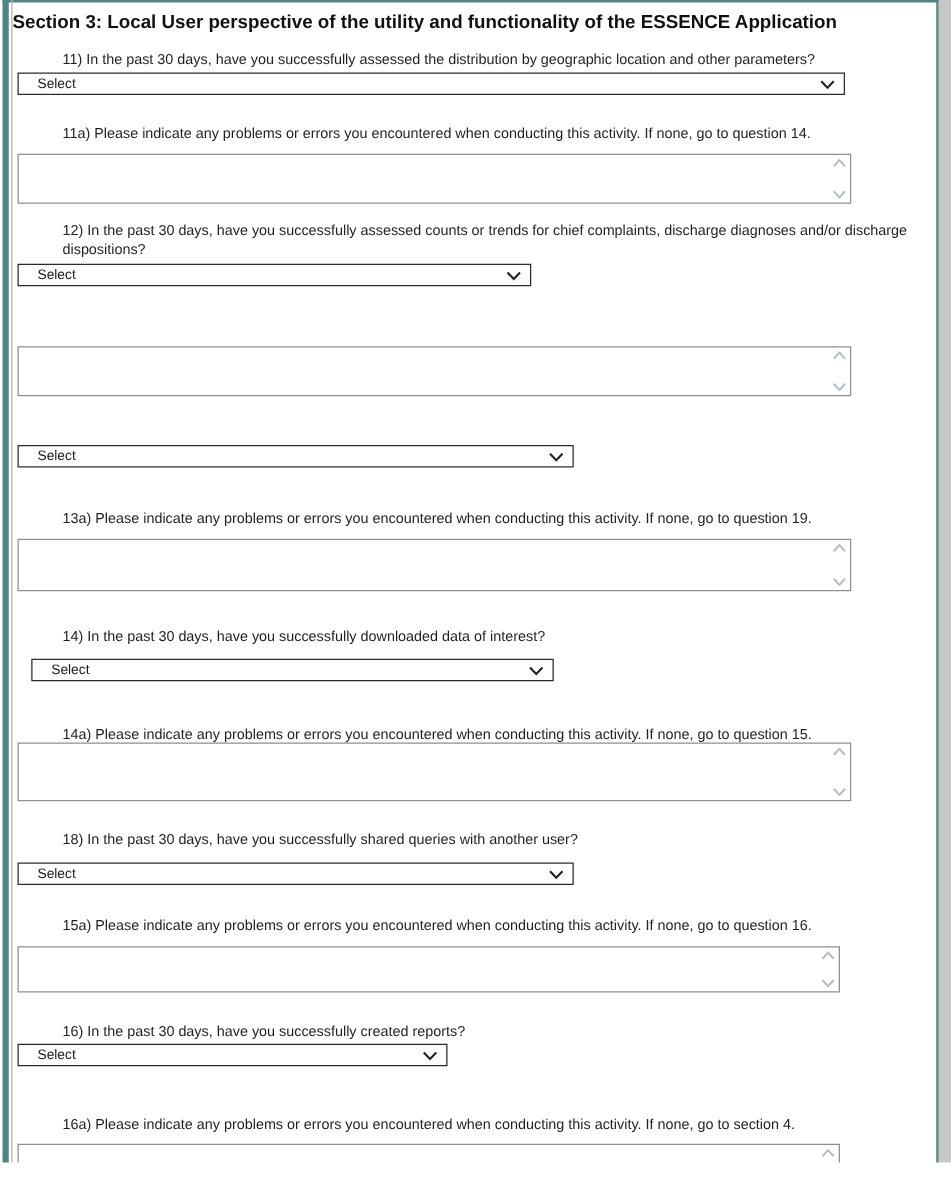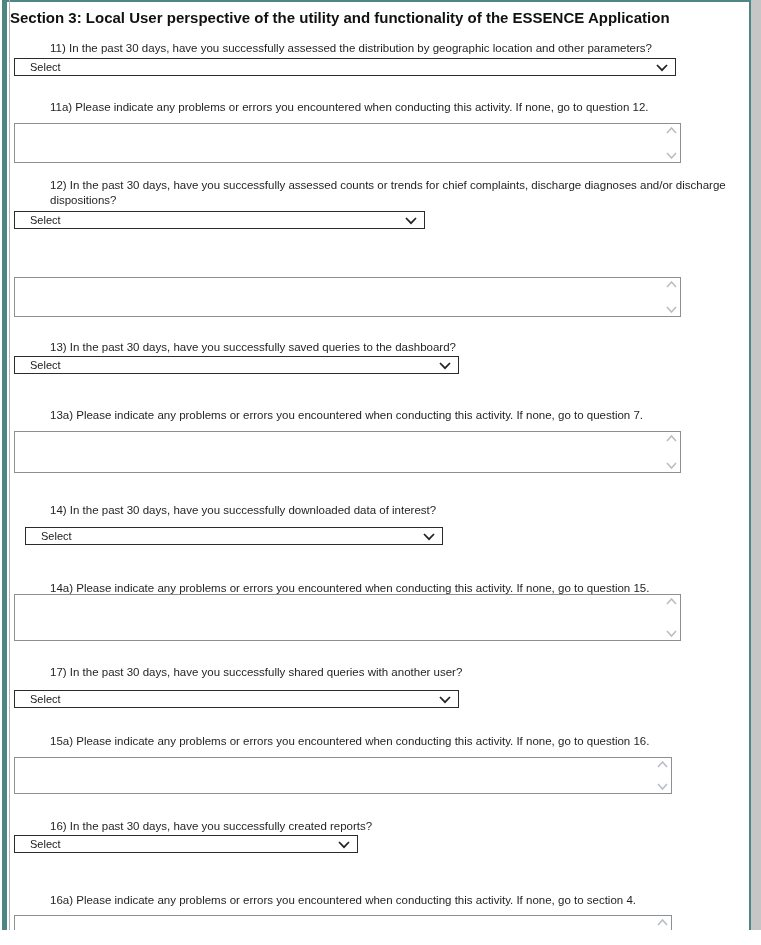--- a/index.html
+++ b/index.html
@@ -68,21 +68,21 @@
   <div class="title">Section 3: Local User perspective of the utility and functionality of the ESSENCE Application</div>
 
   <div class="qlabel b-q11">11) In the past 30 days, have you successfully assessed the distribution by geographic location and other parameters?</div>
   <div class="sel s-q11">
     <span>Select</span>
     <svg class="chev" width="12" height="8" viewBox="0 0 12 8">
         <path d="M1 1 L6 6.2 L11 1" stroke="#222" stroke-width="1.7" fill="none"></path>
       </svg>
   </div>
 
-  <div class="qlabel b-q11a">11a) Please indicate any problems or errors you encountered when conducting this activity. If none, go to question 12.</div>
+  <div class="qlabel b-q11a">11a) Please indicate any problems or errors you encountered when conducting this activity. If none, go to question 14.</div>
   <div class="ta t-q11a">
     <textarea style=""></textarea>
     <svg class="up" width="11" height="7" viewBox="0 0 11 7">
         <path d="M1 6 L5.5 1 L10 6" stroke="#b8bec6" stroke-width="1.6" fill="none"></path>
       </svg>
     <svg class="down" width="11" height="7" viewBox="0 0 11 7">
         <path d="M1 1 L5.5 6 L10 1" stroke="#b8bec6" stroke-width="1.6" fill="none"></path>
       </svg>
   </div>
 
@@ -97,29 +97,28 @@
   <div class="ta t-q12a">
     <textarea style=""></textarea>
     <svg class="up" width="11" height="7" viewBox="0 0 11 7">
         <path d="M1 6 L5.5 1 L10 6" stroke="#b8bec6" stroke-width="1.6" fill="none"></path>
       </svg>
     <svg class="down" width="11" height="7" viewBox="0 0 11 7">
         <path d="M1 1 L5.5 6 L10 1" stroke="#b8bec6" stroke-width="1.6" fill="none"></path>
       </svg>
   </div>
 
-  <div class="qlabel b-q13">13) In the past 30 days, have you successfully saved queries to the dashboard?</div>
   <div class="sel s-q13">
     <span>Select</span>
     <svg class="chev" width="12" height="8" viewBox="0 0 12 8">
         <path d="M1 1 L6 6.2 L11 1" stroke="#222" stroke-width="1.7" fill="none"></path>
       </svg>
   </div>
 
-  <div class="qlabel b-q13a">13a) Please indicate any problems or errors you encountered when conducting this activity. If none, go to question 7.</div>
+  <div class="qlabel b-q13a">13a) Please indicate any problems or errors you encountered when conducting this activity. If none, go to question 19.</div>
   <div class="ta t-q13a">
     <textarea style=""></textarea>
     <svg class="up" width="11" height="7" viewBox="0 0 11 7">
         <path d="M1 6 L5.5 1 L10 6" stroke="#b8bec6" stroke-width="1.6" fill="none"></path>
       </svg>
     <svg class="down" width="11" height="7" viewBox="0 0 11 7">
         <path d="M1 1 L5.5 6 L10 1" stroke="#b8bec6" stroke-width="1.6" fill="none"></path>
       </svg>
   </div>
 
@@ -135,21 +134,21 @@
   <div class="ta t-q14a">
     <textarea style=""></textarea>
     <svg class="up" width="11" height="7" viewBox="0 0 11 7">
         <path d="M1 6 L5.5 1 L10 6" stroke="#b8bec6" stroke-width="1.6" fill="none"></path>
       </svg>
     <svg class="down" width="11" height="7" viewBox="0 0 11 7">
         <path d="M1 1 L5.5 6 L10 1" stroke="#b8bec6" stroke-width="1.6" fill="none"></path>
       </svg>
   </div>
 
-  <div class="qlabel b-q15">17) In the past 30 days, have you successfully shared queries with another user?</div>
+  <div class="qlabel b-q15">18) In the past 30 days, have you successfully shared queries with another user?</div>
   <div class="sel s-q15">
     <span>Select</span>
     <svg class="chev" width="12" height="8" viewBox="0 0 12 8">
         <path d="M1 1 L6 6.2 L11 1" stroke="#222" stroke-width="1.7" fill="none"></path>
       </svg>
   </div>
 
   <div class="qlabel b-q15a">15a) Please indicate any problems or errors you encountered when conducting this activity. If none, go to question 16.</div>
   <div class="ta t-q15a">
     <textarea style=""></textarea>

